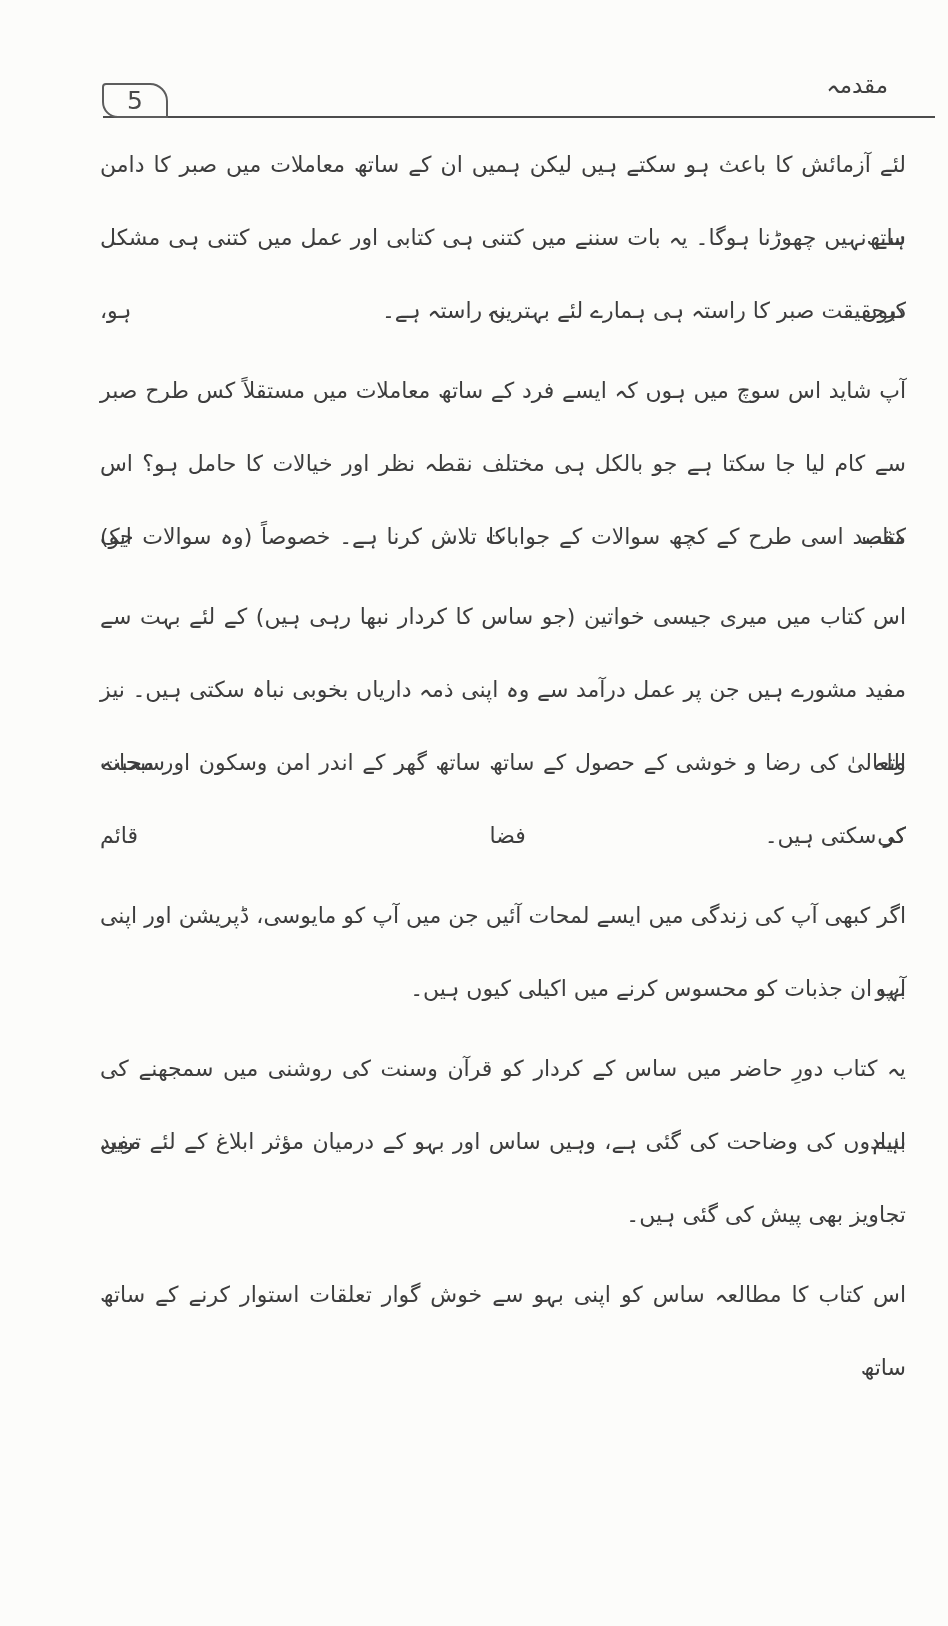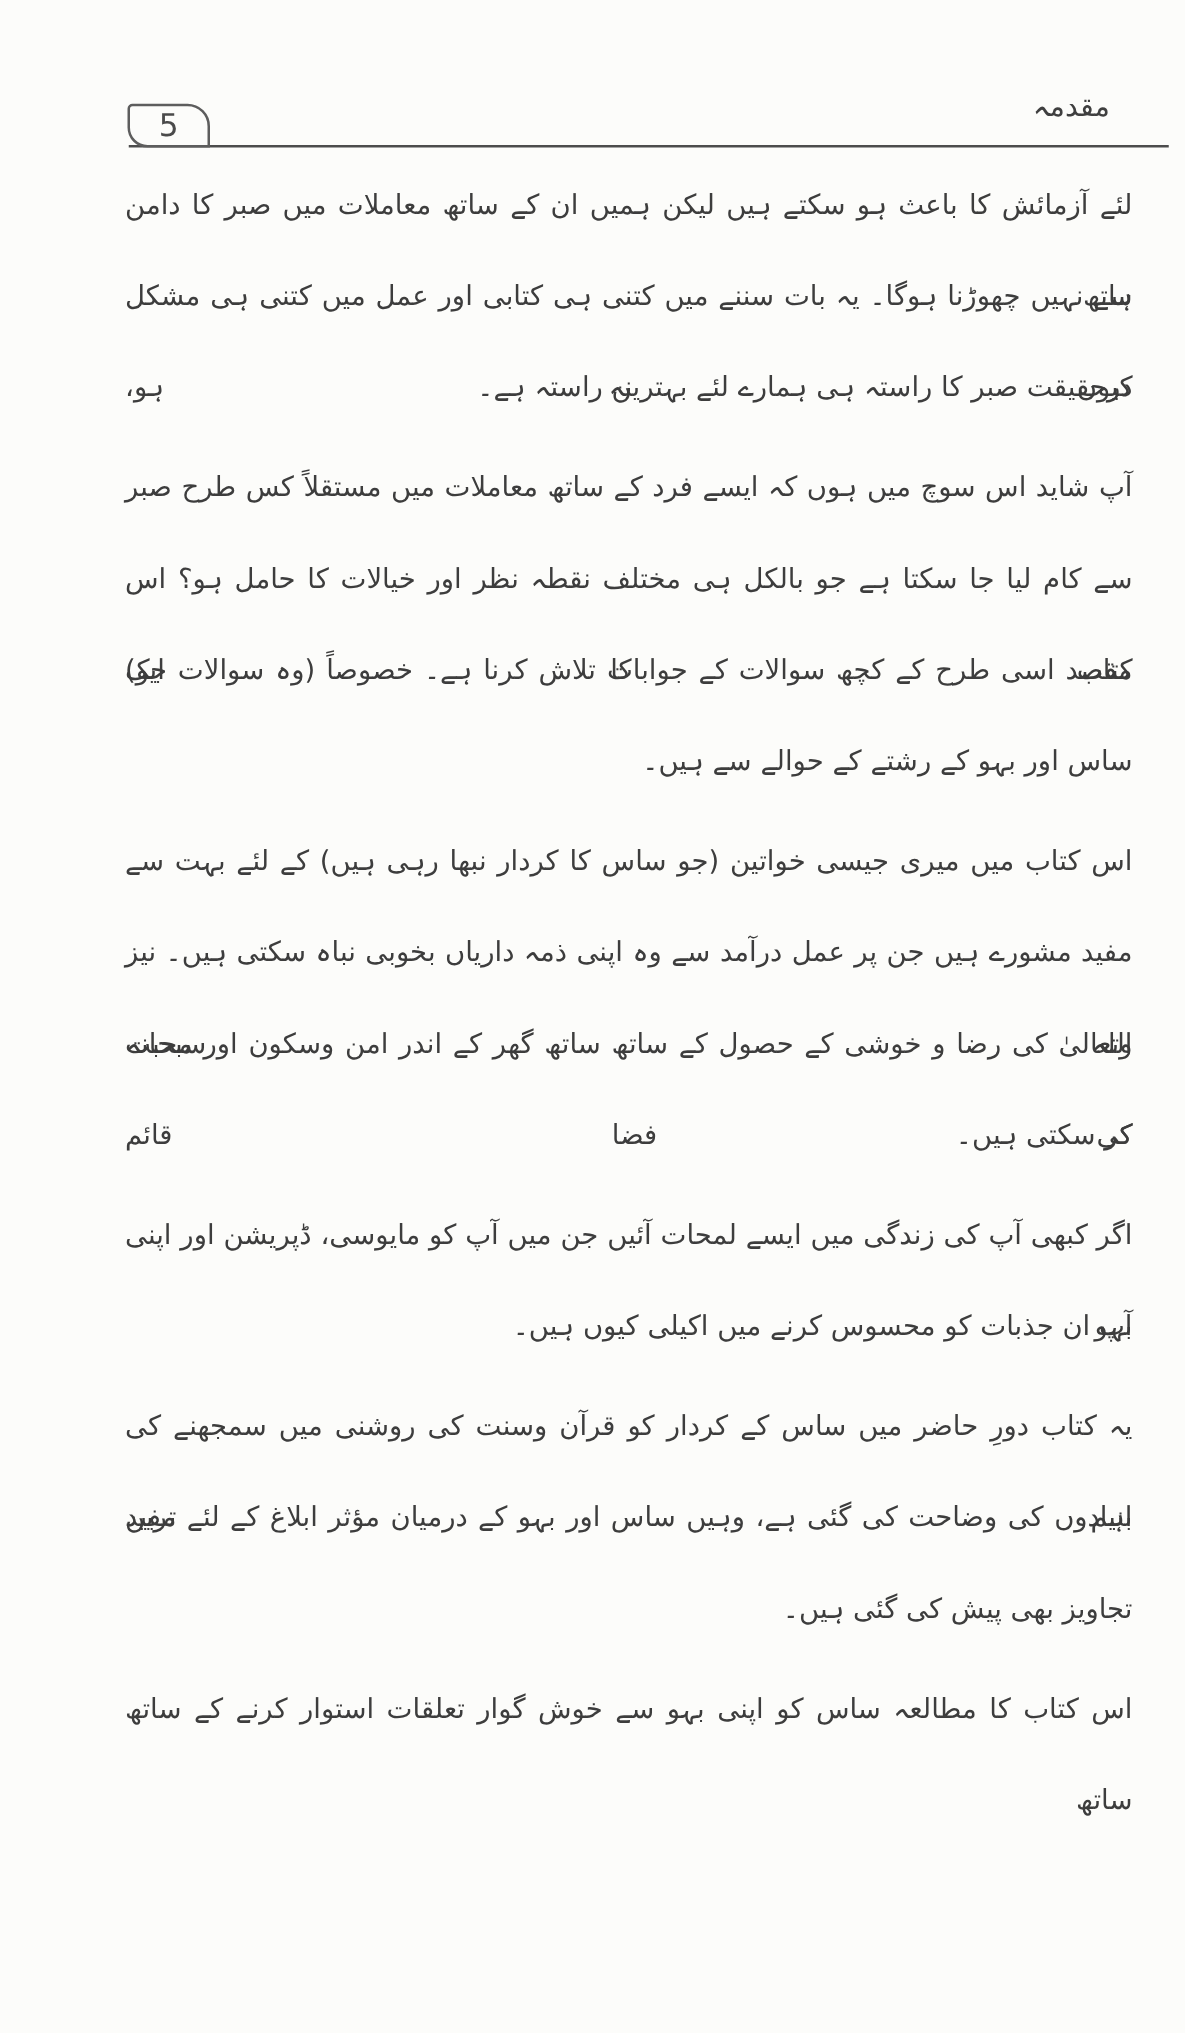--- a/index.html
+++ b/index.html
@@ -111,21 +111,20 @@
     <p class="para">
       <span class="line j">لئے آزمائش کا باعث ہو سکتے ہیں لیکن ہمیں ان کے ساتھ معاملات میں صبر کا دامن ہاتھ</span>
       <span class="line j">سے نہیں چھوڑنا ہوگا۔ یہ بات سننے میں کتنی ہی کتابی اور عمل میں کتنی ہی مشکل کیوں نہ ہو،</span>
       <span class="line r">درحقیقت صبر کا راستہ ہی ہمارے لئے بہترین راستہ ہے۔</span>
     </p>
 
     <p class="para">
       <span class="line j">آپ شاید اس سوچ میں ہوں کہ ایسے فرد کے ساتھ معاملات میں مستقلاً کس طرح صبر</span>
       <span class="line j">سے کام لیا جا سکتا ہے جو بالکل ہی مختلف نقطہ نظر اور خیالات کا حامل ہو؟ اس کتاب کا ایک</span>
       <span class="line j">مقصد اسی طرح کے کچھ سوالات کے جوابات تلاش کرنا ہے۔ خصوصاً (وہ سوالات جو)</span>
-      <span class="line r">ساس اور بہو کے رشتے کے حوالے سے ہیں۔</span>
     </p>
 
     <p class="para">
       <span class="line j">اس کتاب میں میری جیسی خواتین (جو ساس کا کردار نبھا رہی ہیں) کے لئے بہت سے</span>
       <span class="line j">مفید مشورے ہیں جن پر عمل درآمد سے وہ اپنی ذمہ داریاں بخوبی نباہ سکتی ہیں۔ نیز اللہ سبحانہ</span>
       <span class="line j">وتعالیٰ کی رضا و خوشی کے حصول کے ساتھ ساتھ گھر کے اندر امن وسکون اور محبت کی فضا قائم</span>
       <span class="line r">کر سکتی ہیں۔</span>
     </p>
 
     <p class="para">

